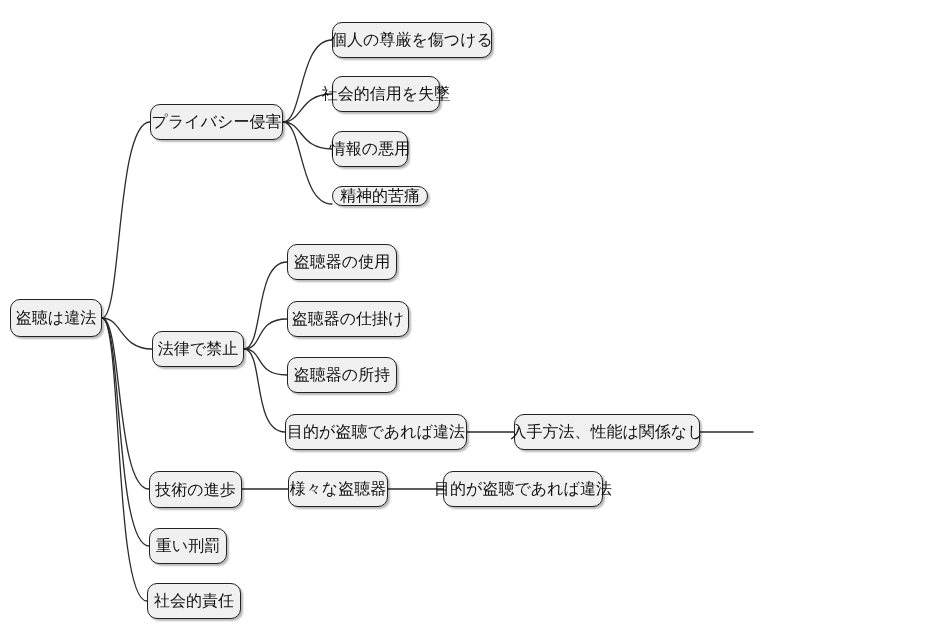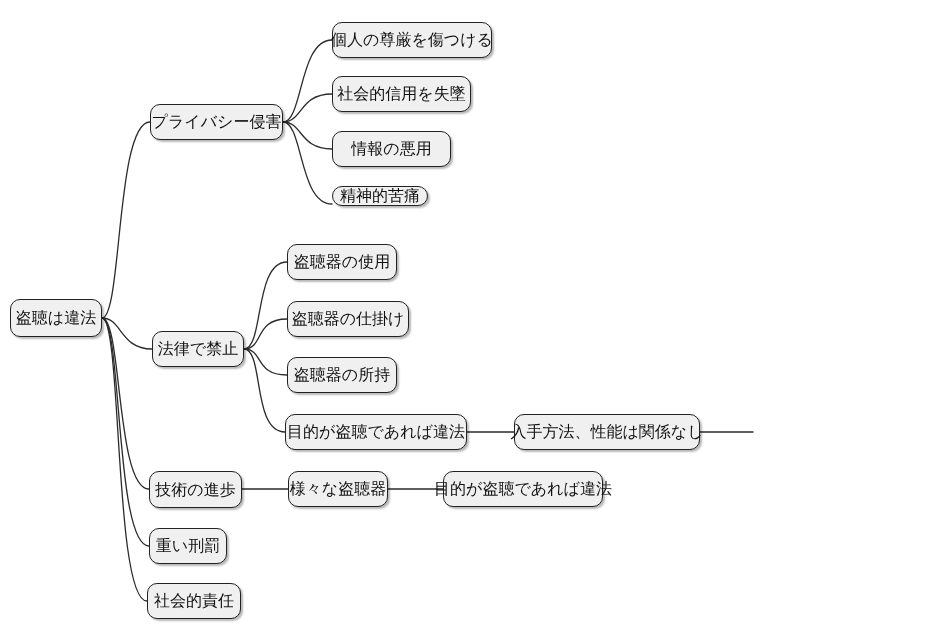--- a/index.html
+++ b/index.html
@@ -72,22 +72,22 @@
     <path d="M700,432 L753,432"></path>
 
     <path d="M242,489 L288,489"></path>
     <path d="M388,489 L443,489"></path>
   </svg>
 
   <div class="node" style="left:10px; top:299px; width:92px; height:38px;">盗聴は違法</div>
 
   <div class="node" style="left:150px; top:104px; width:133px; height:36px;">プライバシー侵害</div>
   <div class="node" style="left:332px; top:22px; width:160px; height:36px;">個人の尊厳を傷つける</div>
-  <div class="node" style="left:332px; top:76px; width:139px; height:36px;font-family:Liberation Serif, serif;">社会的信用を失墜</div>
-  <div class="node" style="left:332px; top:131px; width:119px; height:36px;">情報の悪用</div>
+  <div class="node" style="left:332px; top:76px; width:108px; height:36px;font-family:Liberation Serif, serif;">社会的信用を失墜</div>
+  <div class="node" style="left:332px; top:131px; width:76px; height:36px;">情報の悪用</div>
   <div class="node" style="left:332px; top:186px; width:96px; height:20px;">精神的苦痛</div>
 
   <div class="node" style="left:287px; top:244px; width:110px; height:36px;">盗聴器の使用</div>
   <div class="node" style="left:152px; top:331px; width:92px; height:36px;">法律で禁止</div>
   <div class="node" style="left:287px; top:301px; width:122px; height:36px;">盗聴器の仕掛け</div>
   <div class="node" style="left:287px; top:357px; width:110px; height:36px;">盗聴器の所持</div>
   <div class="node" style="left:285px; top:414px; width:182px; height:36px;">目的が盗聴であれば違法</div>
   <div class="node" style="left:514px; top:414px; width:186px; height:36px;">入手方法、性能は関係なし</div>
 
   <div class="node" style="left:149px; top:471px; width:93px; height:37px;">技術の進歩</div>

